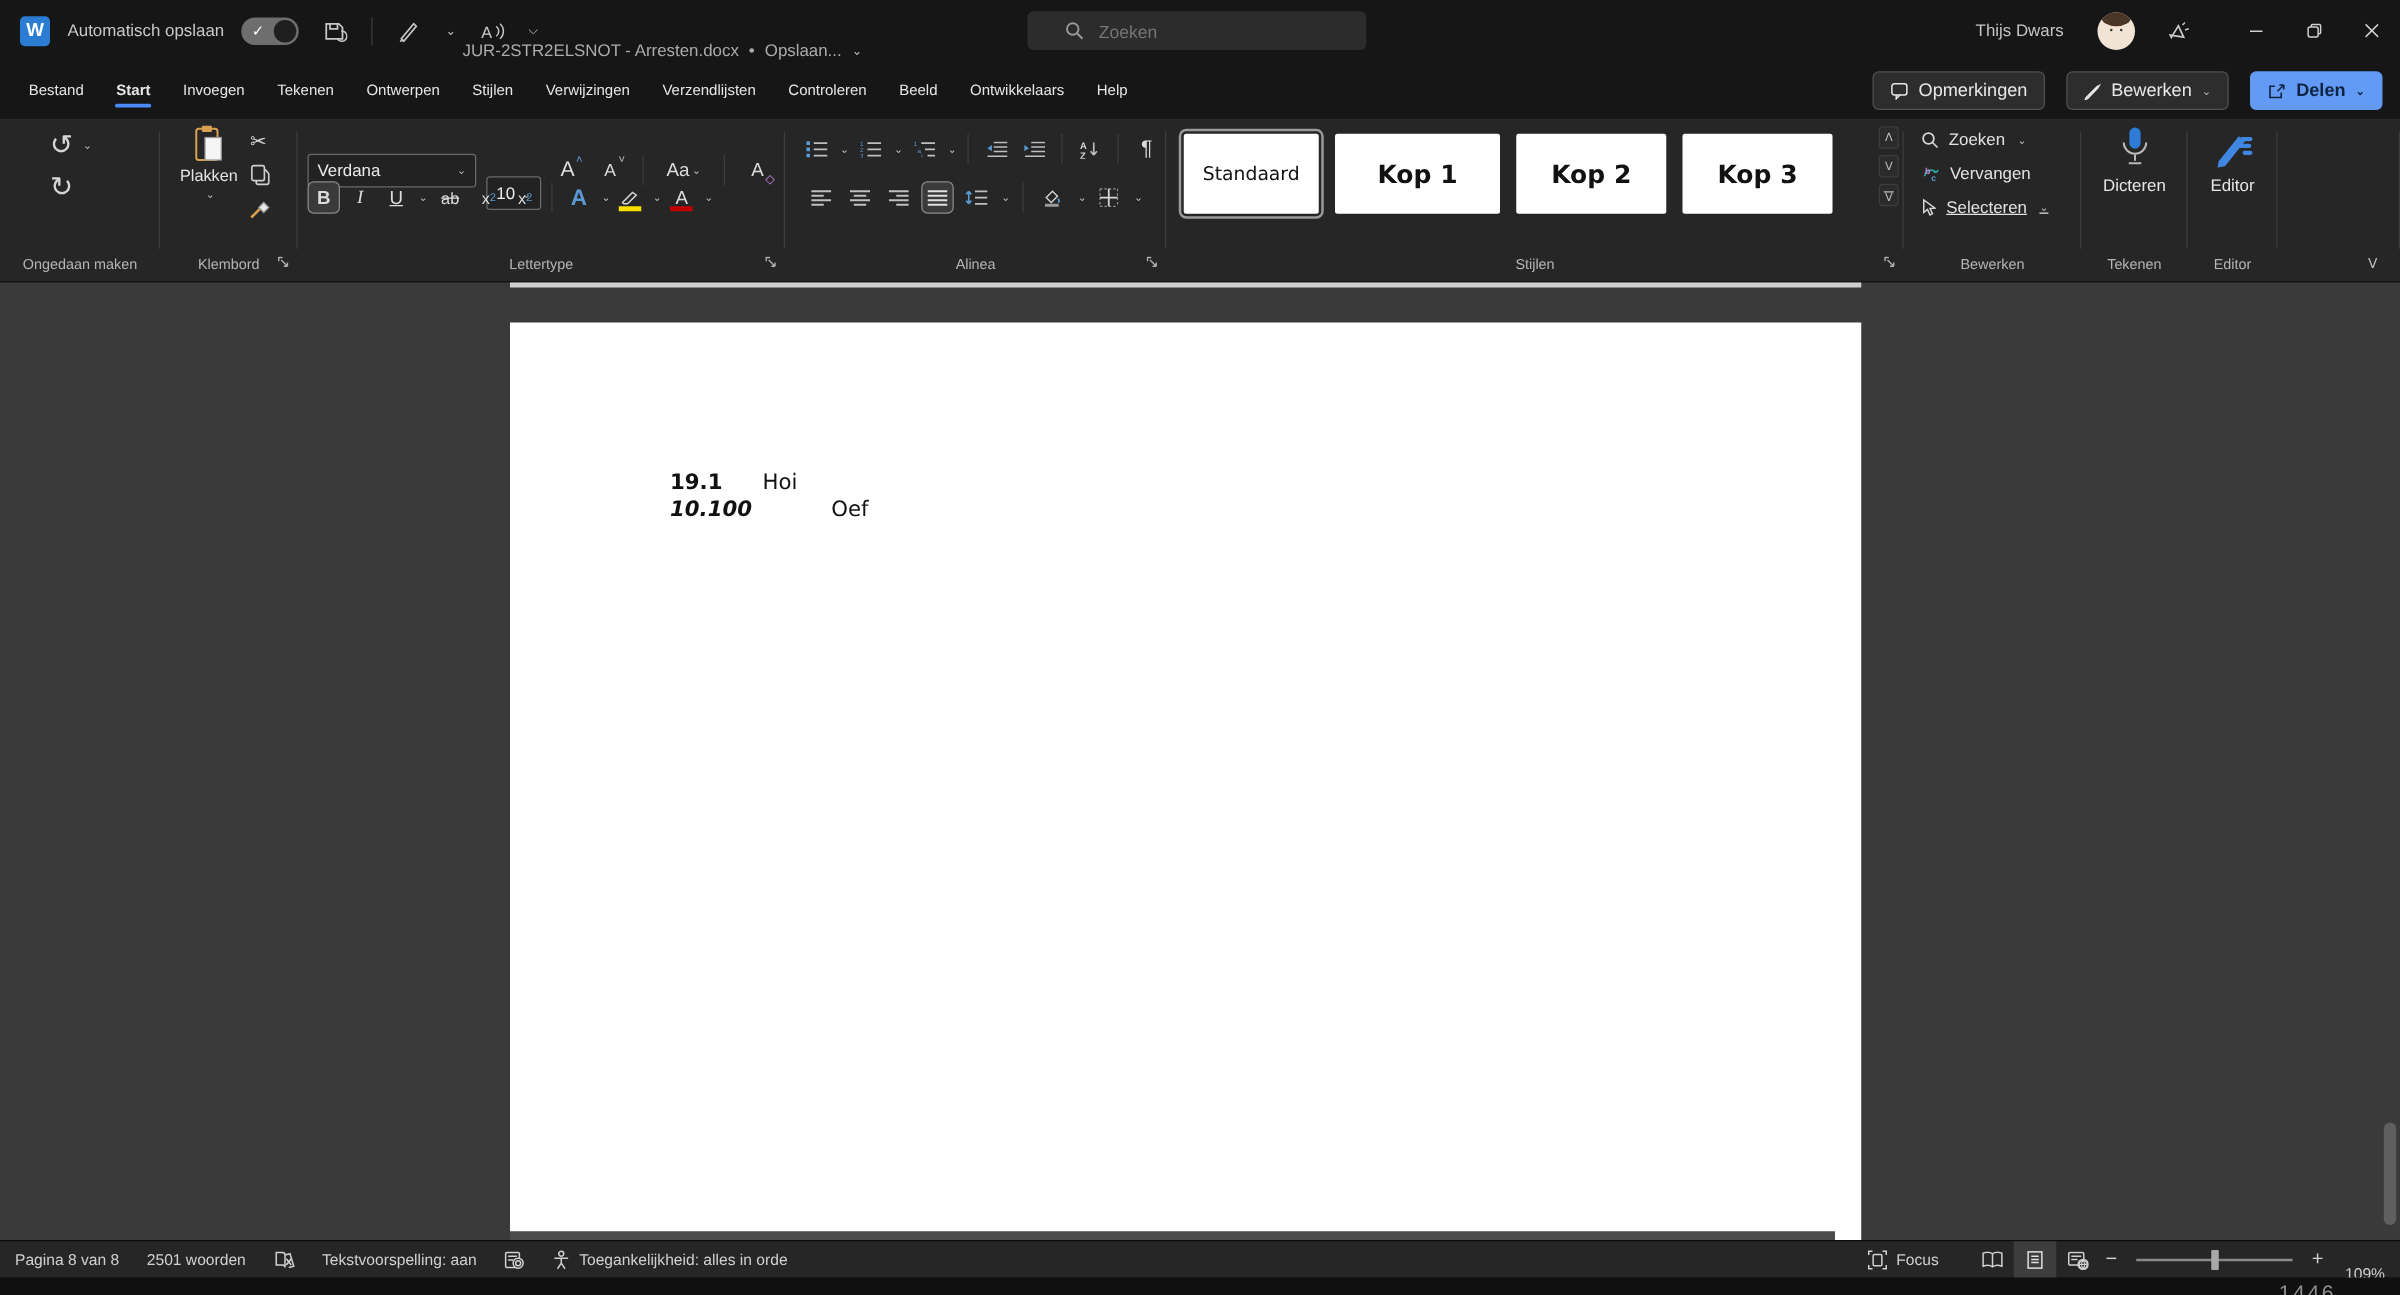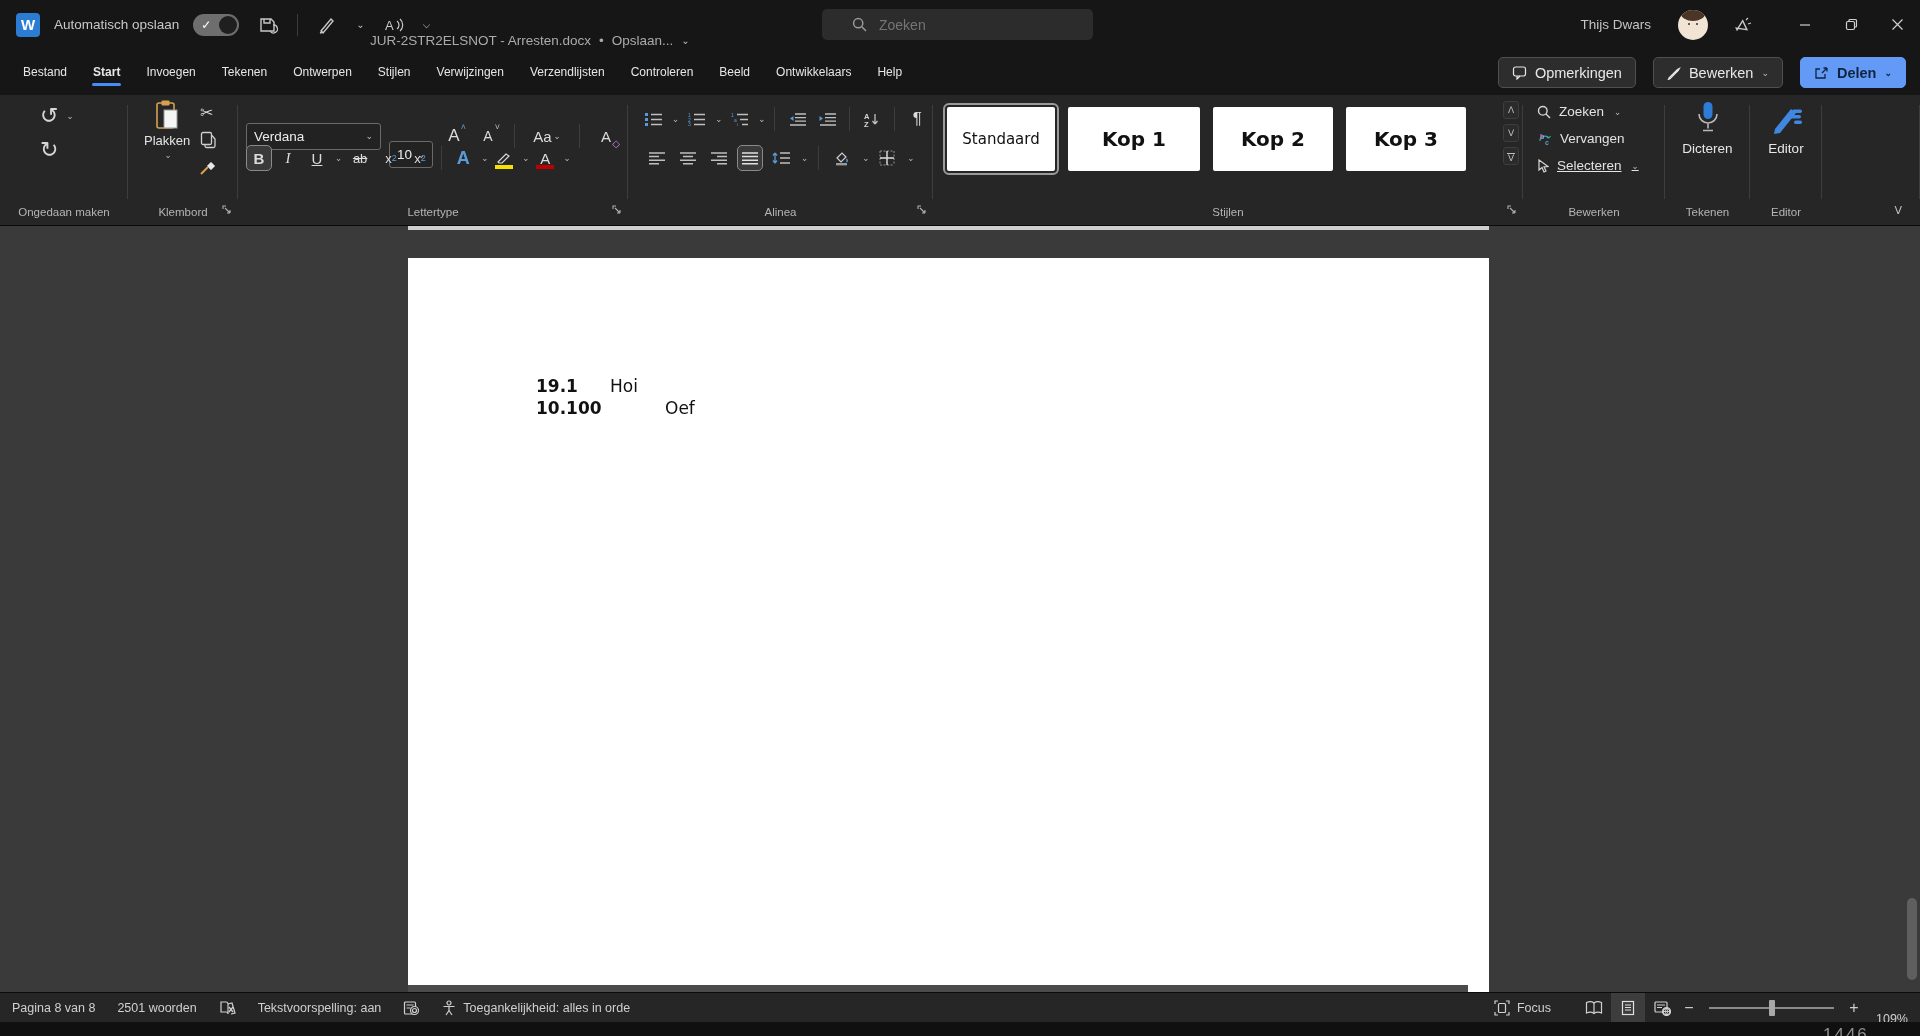--- a/index.html
+++ b/index.html
@@ -535,21 +535,21 @@
   </div>
 
   <div class="rgroup" style="flex:1;"></div>
   <span class="collapse-chev">ᐯ</span>
 </div>
 
 <div class="canvas">
   <div class="page-sliver"></div>
   <div class="page">
     <div class="docline" style="top:118px;"><span class="num" style="width:74px;">19.1</span><span>Hoi</span></div>
-    <div class="docline" style="top:140px;"><span class="num" style="width:129px;">10.100</span><span>Oef</span></div>
+    <div class="docline" style="top:140px;"><span class="num" style="width:129px;font-style:italic;">10.100</span><span>Oef</span></div>
   </div>
   <div class="vscroll">
       <div class="thumb"></div>
     </div>
   <div class="hscroll"></div>
 </div>
 
 <div class="statusbar">
   <div class="sb-left">
     <span class="sb-item">Pagina 8 van 8</span>

